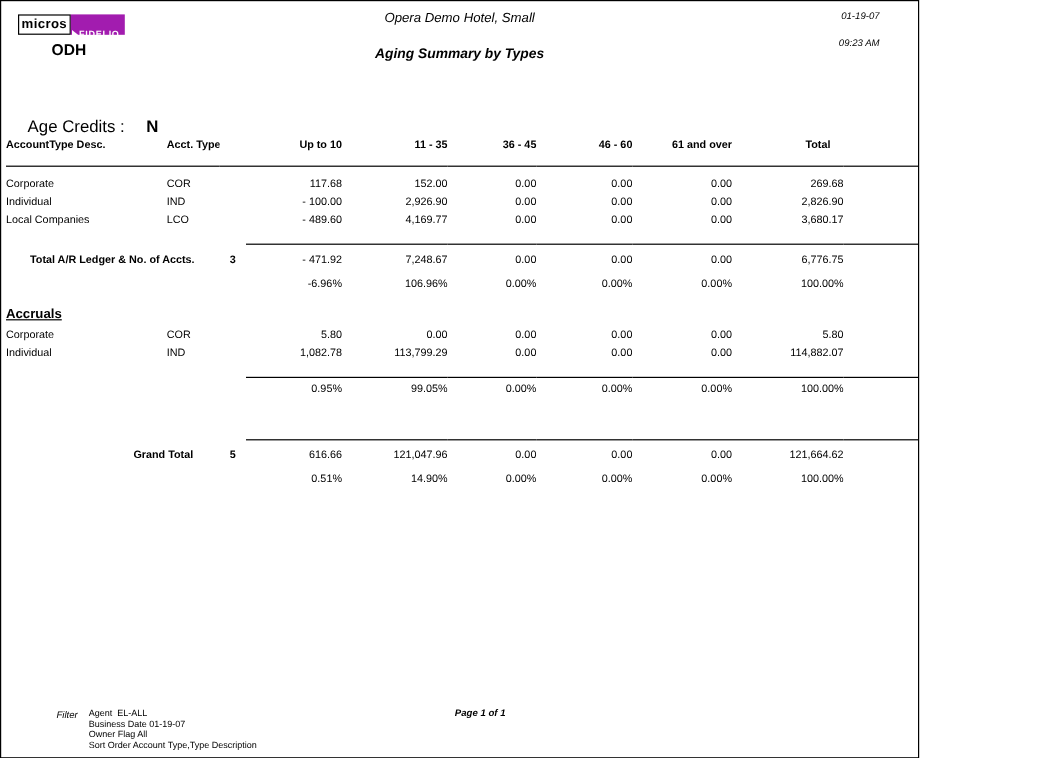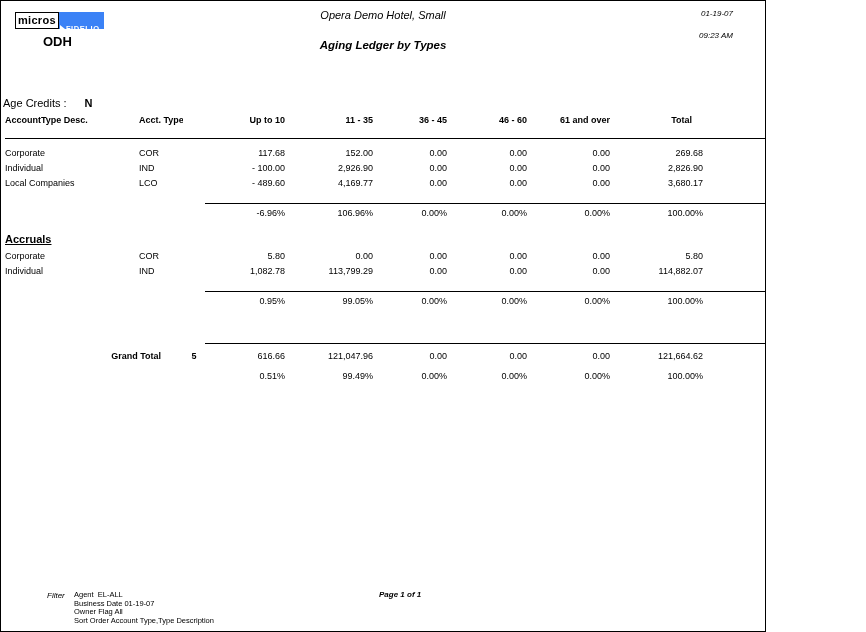--- a/index.html
+++ b/index.html
@@ -8,32 +8,32 @@
     border:1px solid #000; background:#fff; overflow:hidden;
     font-family:"Liberation Sans", sans-serif; color:#000;
   }
   
   .logo { position:absolute; left:14px; top:11px; display:flex; align-items:stretch; height:17px; }
   .logo-left {
     background:#fff; border:1px solid #000; font-weight:bold; font-size:11px;
     line-height:15px; padding:0 2px; letter-spacing:0.3px;
   }
   .logo-right {
-    background:#3b82f6; color:#fff; font-weight:bold; font-size:7.5px;
+    background:#a21caf; color:#fff; font-weight:bold; font-size:7.5px;
     display:flex; align-items:center; padding:16px 4px 0 1px; letter-spacing:0.6px;
   }
   .logo-arrow { width:0; height:0; border-top:4px solid transparent; border-bottom:4px solid transparent;
     border-left:5px solid #fff; margin-right:1px; }
   .prop-code { position:absolute; left:42px; top:33px; font-size:13px; font-weight:bold; }
   .hotel-name { position:absolute; left:0; top:8px; width:100%; text-align:center; font-size:11px; font-style:italic; }
   .report-title { position:absolute; left:0; top:38px; width:100%; text-align:center; font-size:11.5px; font-style:italic; font-weight:bold; }
   .hdr-date { position:absolute; right:32px; top:8px; font-size:8px; font-style:italic; text-align:right; }
   .hdr-time { position:absolute; right:32px; top:30px; font-size:8px; font-style:italic; text-align:right; }
   
-  .age-credits { position:absolute; left:2px; top:96px; font-size:11px; }
+  .age-credits { position:absolute; left:22px; top:96px; font-size:14px; }
   .age-credits .acv { font-weight:bold; margin-left:18px; }
   
   .report-body { position:absolute; left:4px; top:114px; }
   table { border-collapse:collapse; table-layout:fixed; width:807px; font-size:9px; }
   td { padding:0; vertical-align:top; white-space:nowrap; overflow:hidden; }
   .l { text-align:left; } .r { text-align:right; } .c { text-align:center; } .b { font-weight:bold; }
   .l2 { padding-left:4px; }
   tr.header td { font-weight:bold; border-bottom:1px solid #000; height:23px; }
   .prt { padding-right:11px; }
   tr.sp8 td { height:9px; }
@@ -63,21 +63,21 @@
 
   <div class="logo">
     <span class="logo-left">micros</span>
     <span class="logo-right">
       <span class="logo-arrow"></span>
       <span>FIDELIO</span>
     </span>
   </div>
   <div class="prop-code">ODH</div>
   <div class="hotel-name">Opera Demo Hotel, Small</div>
-  <div class="report-title">Aging Ledger by Types</div>
+  <div class="report-title">Aging Summary by Types</div>
   <div class="hdr-date">01-19-07</div>
   <div class="hdr-time">09:23 AM</div>
 
   <div class="age-credits">
     <span>Age Credits :</span><span class="acv">N</span>
   </div>
 
   <div class="report-body">
     <table>
       <colgroup>
@@ -146,20 +146,31 @@
         <td class="r">0.00</td>
         <td class="r">3,680.17</td>
         <td></td>
       </tr>
 
       <tr class="rule">
         <td colspan="3"></td>
             <td colspan="7" class="line"></td>
       </tr>
 
+      <tr class="total">
+        <td colspan="2" class="total-label pl20">Total A/R Ledger &amp; No. of Accts.</td>
+        <td class="c b">3</td>
+        <td class="r">- 471.92</td>
+        <td class="r">7,248.67</td>
+        <td class="r">0.00</td>
+        <td class="r">0.00</td>
+        <td class="r">0.00</td>
+        <td class="r">6,776.75</td>
+        <td></td>
+      </tr>
 
       <tr class="pct">
         <td colspan="3"></td>
         <td class="r">-6.96%</td>
         <td class="r">106.96%</td>
         <td class="r">0.00%</td>
         <td class="r">0.00%</td>
         <td class="r">0.00%</td>
         <td class="r">100.00%</td>
         <td></td>
@@ -227,21 +238,21 @@
         <td class="r">0.00</td>
         <td class="r">0.00</td>
         <td class="r">0.00</td>
         <td class="r">121,664.62</td>
         <td></td>
       </tr>
 
       <tr class="pct">
         <td colspan="3"></td>
         <td class="r">0.51%</td>
-        <td class="r">99.49%</td>
+        <td class="r">14.90%</td>
         <td class="r">0.00%</td>
         <td class="r">0.00%</td>
         <td class="r">0.00%</td>
         <td class="r">100.00%</td>
         <td></td>
       </tr>
     </tbody>
       </table>
   </div>
 

